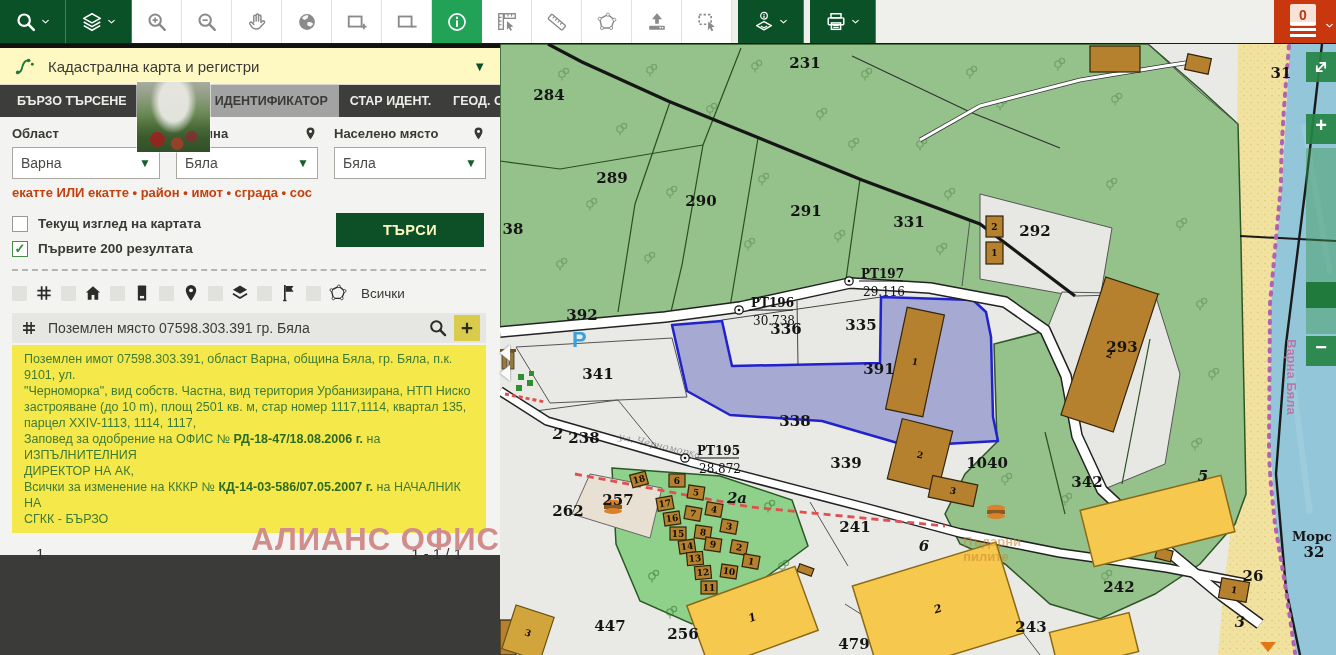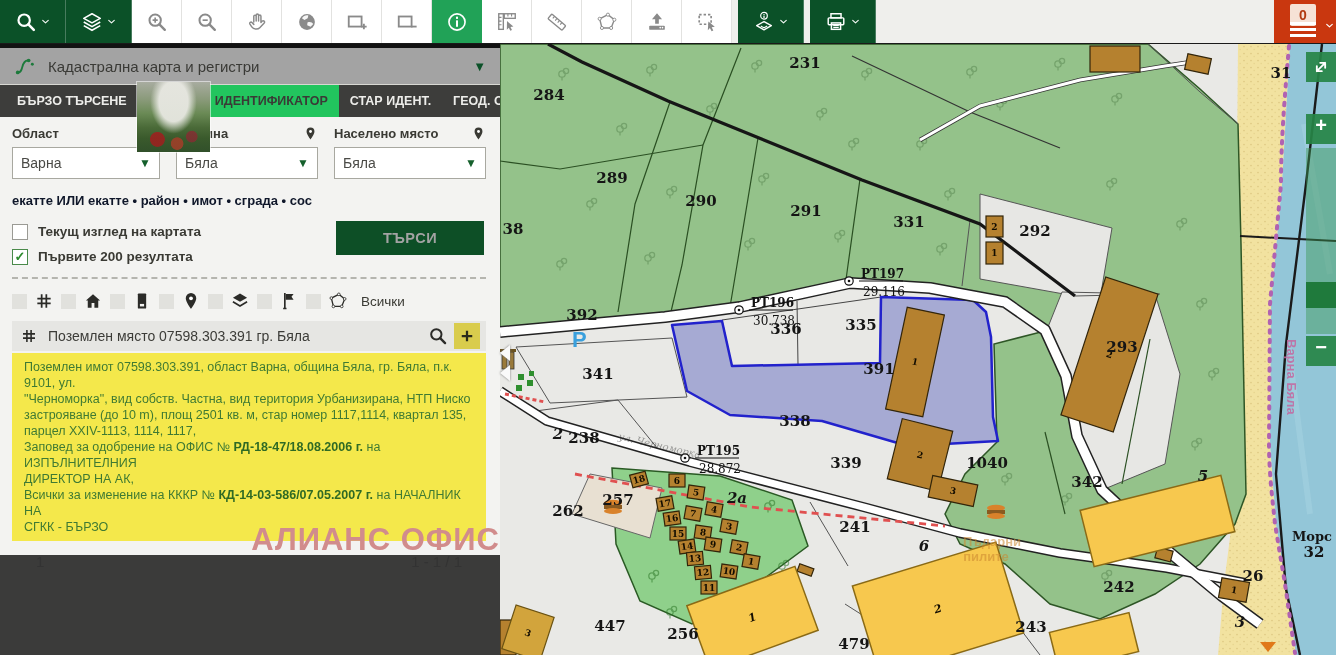--- a/index.html
+++ b/index.html
@@ -20,57 +20,57 @@
   .menu-btn{position:relative;width:62px;background:#c9370f;cursor:pointer;}
   .menu-badge{position:absolute;left:16px;top:4px;width:26px;height:22px;background:#f6e2d6;
     color:#b23a10;font:bold 14px "Liberation Sans",sans-serif;text-align:center;line-height:22px;border-radius:2px;}
   .mlines{position:absolute;left:16px;bottom:6px;width:26px;}
   .mlines i{display:block;height:3px;background:#fff;margin-top:3px;}
   .mchev{position:absolute;right:1px;top:17px;width:11px;height:11px;color:#fff;}
 
   
   #sidebar{position:absolute;left:0;top:44px;width:500px;height:611px;background:#f3f3f1;overflow:hidden;}
   .topstrip{height:4px;background:#121212;}
-  .svc{height:36px;background:#a3a3a3;border-bottom:1px solid #d8d8d3;display:flex;align-items:center;gap:12px;padding:0 14px;}
+  .svc{height:36px;background:#fef9c3;border-bottom:1px solid #d8d8d3;display:flex;align-items:center;gap:12px;padding:0 14px;}
   .svc .icn{width:22px;height:22px;}
   .svc-title{font-size:15px;color:#3a3a36;}
   .svc-chev{margin-left:auto;color:#0b5128;font-size:13px;}
   .tabs{height:32px;background:#3d3d3b;display:flex;align-items:stretch;padding-left:6px;position:relative;}
   .tab{padding:0 11px;display:flex;align-items:center;font:bold 12.5px "Liberation Sans",sans-serif;
     color:#ededea;white-space:nowrap;cursor:pointer;}
-  .tab.active{background:#22c55e;color:#3a3a36;}
+  .tab.active{background:#a3a3a3;color:#3a3a36;}
   .photo{position:absolute;left:137px;top:38px;width:73px;height:70px;z-index:6;
     background:
       radial-gradient(circle at 28% 82%, rgba(160,30,30,.85) 0 9%, transparent 10%),
       radial-gradient(circle at 55% 88%, rgba(170,60,40,.8) 0 8%, transparent 9%),
       radial-gradient(circle at 75% 78%, rgba(140,40,50,.75) 0 7%, transparent 8%),
       radial-gradient(ellipse at 50% 28%, rgba(232,232,226,.95) 0 28%, transparent 45%),
       linear-gradient(180deg,#a8aca0 0%,#8a9a7a 25%,#6a8a55 45%,#4a6a38 65%,#3a5a2c 80%,#31502a 100%);
     box-shadow:0 0 0 1px rgba(255,255,255,.55);}
   #sb-z{position:relative;z-index:2;}
   .form{padding:8px 14px 0 12px;}
   .selrow{display:flex;gap:16px;text-align:center;}
   .selcol{display:flex;flex-direction:column;}
   .selcol.c1{width:148px;} .selcol.c2{width:142px;} .selcol.c3{width:152px;}
   .sellabel{display:flex;justify-content:space-between;align-items:center;height:17px;
     font:bold 13px "Liberation Sans",sans-serif;color:#3a3a34;margin-bottom:5px;}
   .sellabel .icn{width:15px;height:15px;color:#3a3a34;}
   .selbox{height:30px;background:#fff;border:1px solid #a8a8a0;display:flex;align-items:center;
     justify-content:space-between;padding:0 8px;font-size:14px;color:#4a4a46;cursor:pointer;}
   .selbox .sc{color:#15602c;font-size:12px;font-weight:bold;}
-  .eklabel{margin-top:14px;font:bold 13px "Liberation Sans",sans-serif;color:#0f172a;height:16px;}
+  .eklabel{margin-top:6px;font:bold 13px "Liberation Sans",sans-serif;color:#c2410c;height:16px;}
   .tinput{margin-top:5px;width:100%;height:28px;border:1px solid #a8a8a0;background:#fff;
     padding:0 10px;font:14.5px "Liberation Sans",sans-serif;color:#777;box-sizing:border-box;display:block;}
   .checks{margin-top:10px;position:relative;height:50px;}
   .chkrow{display:flex;align-items:center;gap:10px;height:25px;font:bold 13.5px "Liberation Sans",sans-serif;color:#3a3a34;}
   .chk{width:16px;height:16px;background:#fff;border:1.5px solid #9a9a94;box-sizing:border-box;
     text-align:center;line-height:13px;cursor:pointer;}
   .chk.on{border-color:#4a8a4a;color:#2e8b2e;font-size:13px;font-weight:bold;}
   .chk.on::after{content:"\2713";}
-  .search-btn{position:absolute;right:2px;top:2px;width:148px;height:34px;background:#0d4f26;color:#a3a3a3;
+  .search-btn{position:absolute;right:2px;top:2px;width:148px;height:34px;background:#0d4f26;color:#fef9c3;
     display:flex;align-items:center;justify-content:center;font:bold 14.5px "Liberation Sans",sans-serif;
     letter-spacing:.5px;cursor:pointer;}
   .dashdiv{margin-top:8px;border-top:2px dashed #b5b5af;}
   .typerow{display:flex;align-items:center;gap:7px;margin-top:8px;height:28px;}
   .tchk{width:15px;height:15px;background:#e1e1dd;cursor:pointer;}
   .ticn{width:20px;height:20px;color:#2b2b28;}
   .ticn svg{width:100%;height:100%;}
   .all-label{margin-left:6px;font-size:13.5px;color:#3a3a34;}
   .result-head{margin-top:6px;height:30px;background:#e6e6e3;display:flex;align-items:center;gap:10px;
     padding:0 6px 0 8px;font-size:14px;color:#3c3c38;cursor:pointer;}

